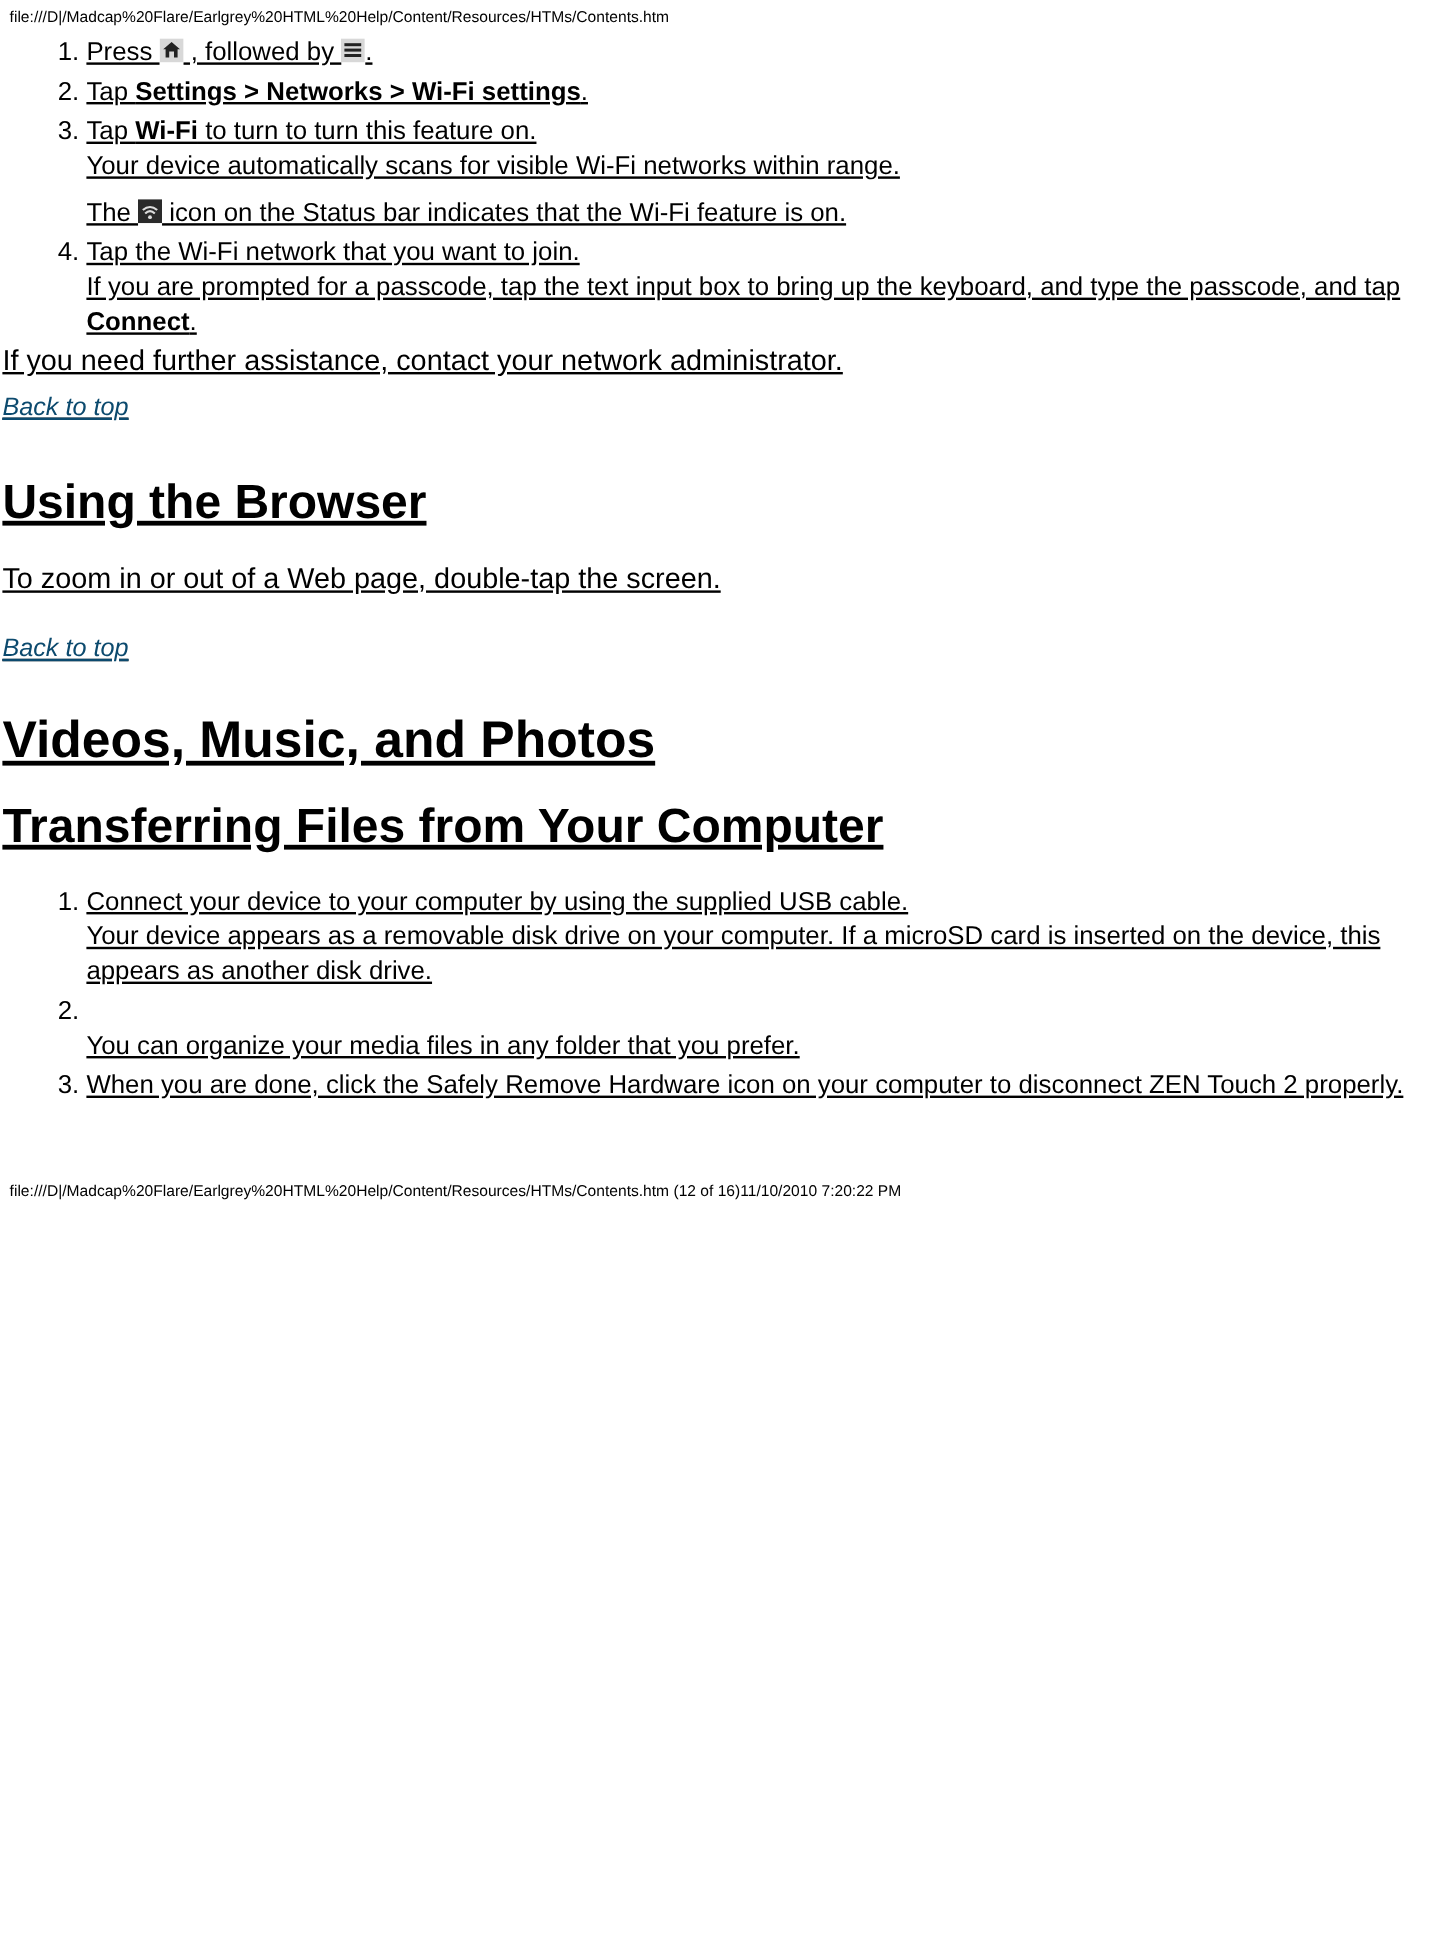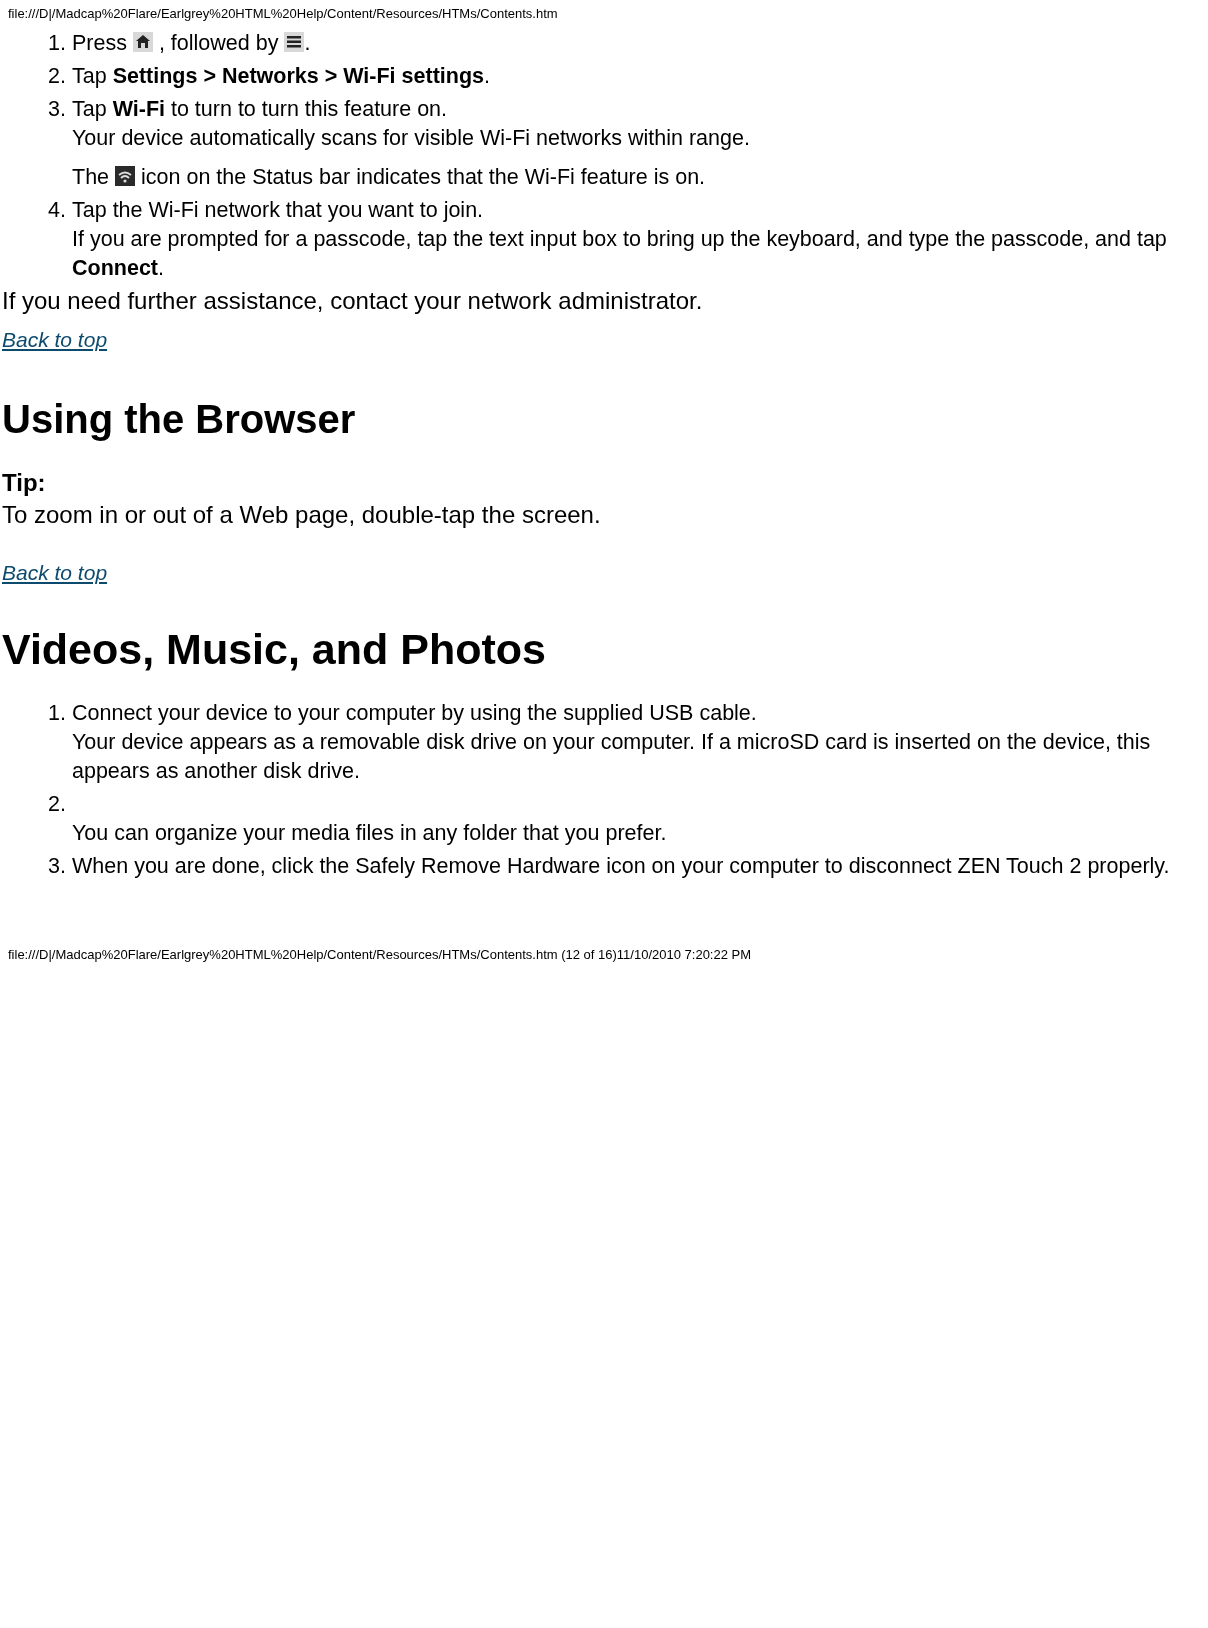--- a/index.html
+++ b/index.html
@@ -22,20 +22,21 @@
       color: #000;
       padding: 6px 8px 4px 8px;
     }
     .footer-line {
       font-size: 13px;
       color: #000;
       padding: 10px 8px 6px 8px;
     }
     .content {
       padding: 4px 0 0 0;
+      text-decoration: underline;
     }
     ol {
       padding-left: 72px;
       margin: 0 0 20px 0;
     }
     ol li {
       margin-bottom: 4px;
       line-height: 1.35;
       font-size: 21.5px;
     }
@@ -130,30 +131,30 @@
     <p class="no-margin" style="margin-top:-18px;">If you need further assistance, contact your network administrator.</p>
 
     <div class="link-wrapper">
       <span class="link">Back to top</span>
     </div>
 
     <h2>Using the Browser</h2>
 
 
     <div class="tip-block">
-      <p class="no-margin"><span class="bold">Tip:</span></p>
       <p class="no-margin">To zoom in or out of a Web page, double-tap the screen.</p>
     </div>
 
     <div class="link-wrapper" style="margin-top:20px;margin-bottom:40px;">
       <span class="link">Back to top</span>
     </div>
 
     <h1>Videos, Music, and Photos</h1>
 
+    <h2>Transferring Files from Your Computer</h2>
 
     <ol>
       <li>
         <span>Connect your device to your computer by using the supplied USB cable.</span><br>
         <span>Your device appears as a removable disk drive on your computer. If a microSD card is inserted on the device, this appears as another disk drive.</span>
       </li>
       <li>
         <br>
         <span>You can organize your media files in any folder that you prefer.</span>
       </li>

